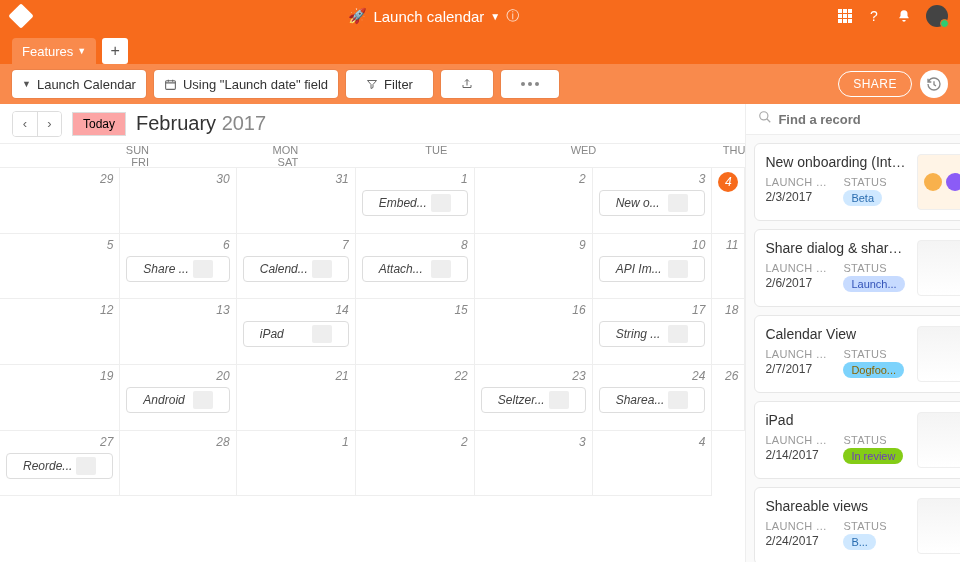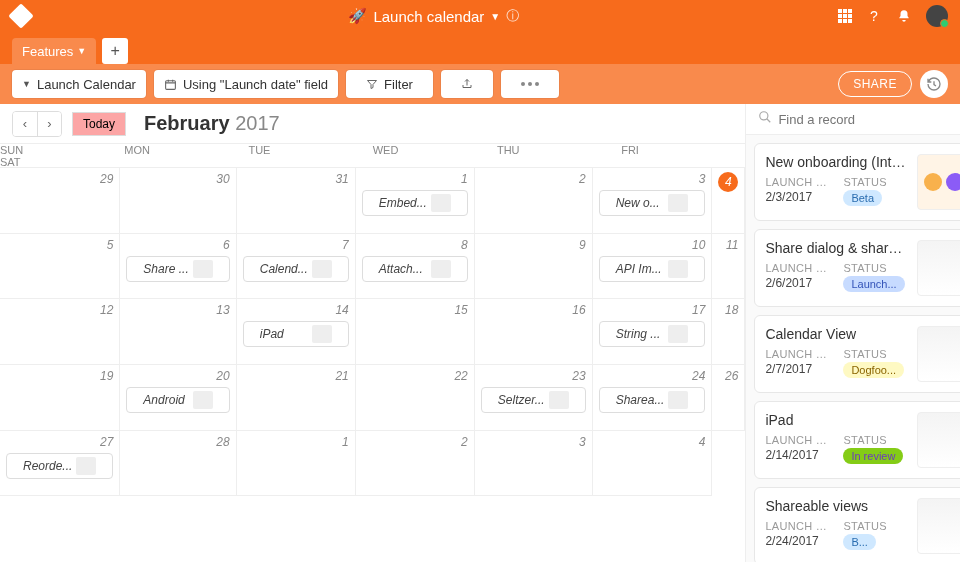--- a/index.html
+++ b/index.html
@@ -40,37 +40,37 @@
   .calendar-pane { flex:1; display:flex; flex-direction:column; border-right:1px solid #eee;}
   .side-pane { width:270px; display:flex; flex-direction:column;}
 
   
   .cal-header { height:40px; display:flex; align-items:center; padding:0 12px; gap:10px; border-bottom:1px solid #eee;}
   .nav-group { display:flex; border:1px solid #ddd; border-radius:4px; overflow:hidden;}
   .nav-group button { width:24px; height:24px; background:#fff; border:0; font-size:13px; color:#666;}
   .nav-group button + button { border-left:1px solid #ddd;}
   .today-btn { height:24px; padding:0 10px; border:1px solid #ddd; border-radius:0; background:#fca5a5; font-size:12px;}
   .month-title { font-size:20px; }
-  .month-title b { font-weight:700;margin-left:8px;}
-
-  
-  .weekdays { display:grid; grid-template-columns:repeat(6,1fr); font-size:11px; color:#888; text-align:left; height:24px; align-items:center; border-bottom:1px solid #eee;}
+  .month-title b { font-weight:400;}
+
+  
+  .weekdays { display:grid; grid-template-columns:repeat(5,1fr); font-size:11px; color:#888; text-align:right; height:24px; align-items:center; border-bottom:1px solid #eee;}
 
   
   .cal-grid { flex:1; display:grid; grid-template-columns:repeat(7,1fr); grid-template-rows:repeat(6,1fr);}
   .cell { border-right:1px solid #eee; border-bottom:1px solid #eee; padding:4px 6px; position:relative; font-size:12px; color:#888;font-style:italic;}
   .cell .daynum { text-align:right; display:block; margin-bottom:4px;}
   .cell.today .daynum { display:inline-block; float:right; width:20px; height:20px; border-radius:50%; background:#f76b1c; color:#fff; text-align:center; line-height:20px;}
   .event { height:26px; border:1px solid #ddd; border-radius:4px; background:#fff; display:flex; align-items:center; padding:0 16px; gap:4px; font-size:12px; color:#444; white-space:nowrap; overflow:hidden;}
   .event .thumb { margin-left:auto; width:20px; height:18px; background:#eee; border-radius:2px; flex-shrink:0;}
 
   
   .side-header { height:40px; display:flex; align-items:center; border-bottom:1px solid #eee;}
   .search-wrap { flex:1; display:flex; align-items:center; gap:6px; padding:0 12px; color:#aaa;}
-  .search-wrap input { border:0; outline:0; font-size:13px; flex:1; color:#14532d;}
+  .search-wrap input { border:0; outline:0; font-size:13px; flex:1; color:#14532d;font-weight:bold;}
   .allrec { padding:0 12px; font-size:13px; color:#444; display:flex; align-items:center; gap:4px; border-left:1px solid #eee; height:100%;}
 
   .record-list { flex:1; overflow:auto; padding:8px 8px 60px; display:flex; flex-direction:column; gap:8px; background:#fafafa; position:relative;}
   .record { background:#fff; border:1px solid #e7e7e7; border-radius:6px; padding:10px; display:flex; gap:8px;}
   .record .meta { flex:1; min-width:0;}
   .record .title { font-size:14px; color:#333; margin-bottom:6px; white-space:nowrap; overflow:hidden; text-overflow:ellipsis;}
   .record .fields { display:flex; gap:16px; font-size:11px;}
   .record .flabel { color:#999; letter-spacing:.3px; white-space:nowrap; overflow:hidden; text-overflow:ellipsis; max-width:62px;}
   .record .fval { color:#444; margin-top:2px; font-size:12px;}
   .badge { display:inline-block; padding:2px 8px; border-radius:10px; font-size:11px;text-align:center;}
@@ -407,21 +407,21 @@
           <div class="record">
             <div class="meta">
               <div class="title">Calendar View</div>
               <div class="fields">
                 <div>
                   <div class="flabel">LAUNCH DA...</div>
                   <div class="fval">2/7/2017</div>
                 </div>
                 <div>
                   <div class="flabel">STATUS</div>
-                  <div class="fval"><span class="badge" style="background: #fef9c3; color: rgb(138, 100, 0);">Dogfoo...</span></div>
+                  <div class="fval"><span class="badge" style="background: #7dd3fc; color: rgb(138, 100, 0);">Dogfoo...</span></div>
                 </div>
               </div>
             </div>
             <div class="rec-thumb"></div>
           </div>
           <div class="record">
             <div class="meta">
               <div class="title">iPad</div>
               <div class="fields">
                 <div>

